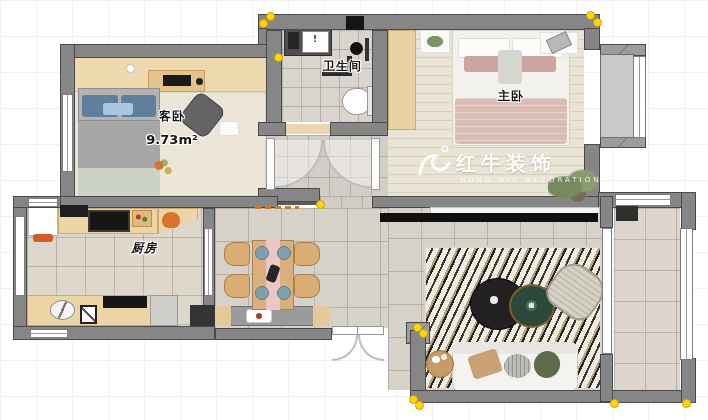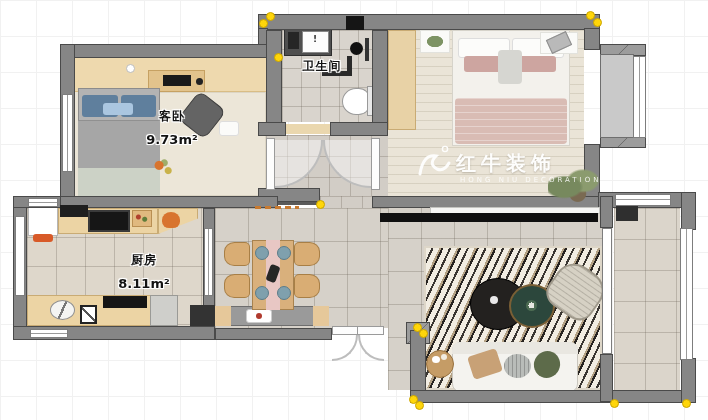--- a/index.html
+++ b/index.html
@@ -203,28 +203,28 @@
   <div class="door-panel" style="left:371px;top:138px;width:9px;height:52px;"></div>
   <div class="door-arc arc-bl" style="left:323px;top:140px;width:48px;height:48px;"></div>
   <div class="door-panel" style="left:332px;top:326px;width:52px;height:9px;background-image:linear-gradient(90deg,transparent 49%,#9a9a9a 49%,#9a9a9a 51%,transparent 51%);"></div>
   <div class="door-arc arc-br" style="left:332px;top:335px;width:26px;height:26px;background:rgba(255,255,255,.7);"></div>
   <div class="door-arc arc-bl" style="left:358px;top:335px;width:26px;height:26px;background:rgba(255,255,255,.7);"></div>
 
   <div class="room-label" style="left:130px;top:108px;width:84px;">
     <span class="nm">客卧</span>
     <span class="ar">9.73m²</span>
   </div>
-  <div class="room-label" style="left:282px;top:58px;width:80px;">
+  <div class="room-label" style="left:282px;top:58px;width:80px;text-align:right;">
     <span class="nm">卫生间</span>
   </div>
   <div class="room-label" style="left:463px;top:88px;width:96px;">
-  </div>
-  <div class="room-label" style="left:102px;top:252px;width:84px;">
+    <span class="nm">主卧</span>
+  </div>
+  <div class="room-label" style="left:102px;top:240px;width:84px;font-style:italic;">
     <span class="nm">厨房</span>
-    <span class="ar">8.11m²</span>
   </div>
   <div class="room-label" style="left:266px;top:248px;width:96px;">
   </div>
 
   <div class="wm">
     <svg width="40" height="40" viewBox="0 0 40 40">
       <path d="M6 32 Q9 12 22 14 Q14 22 23 27 Q30 30 35 21" stroke="#ffffff" fill="none" stroke-width="3" stroke-linecap="round"></path>
       <circle cx="31" cy="7" r="2.6" fill="none" stroke="#ffffff" stroke-width="1.4"></circle>
     </svg>
     <span class="brand">红牛装饰</span>

